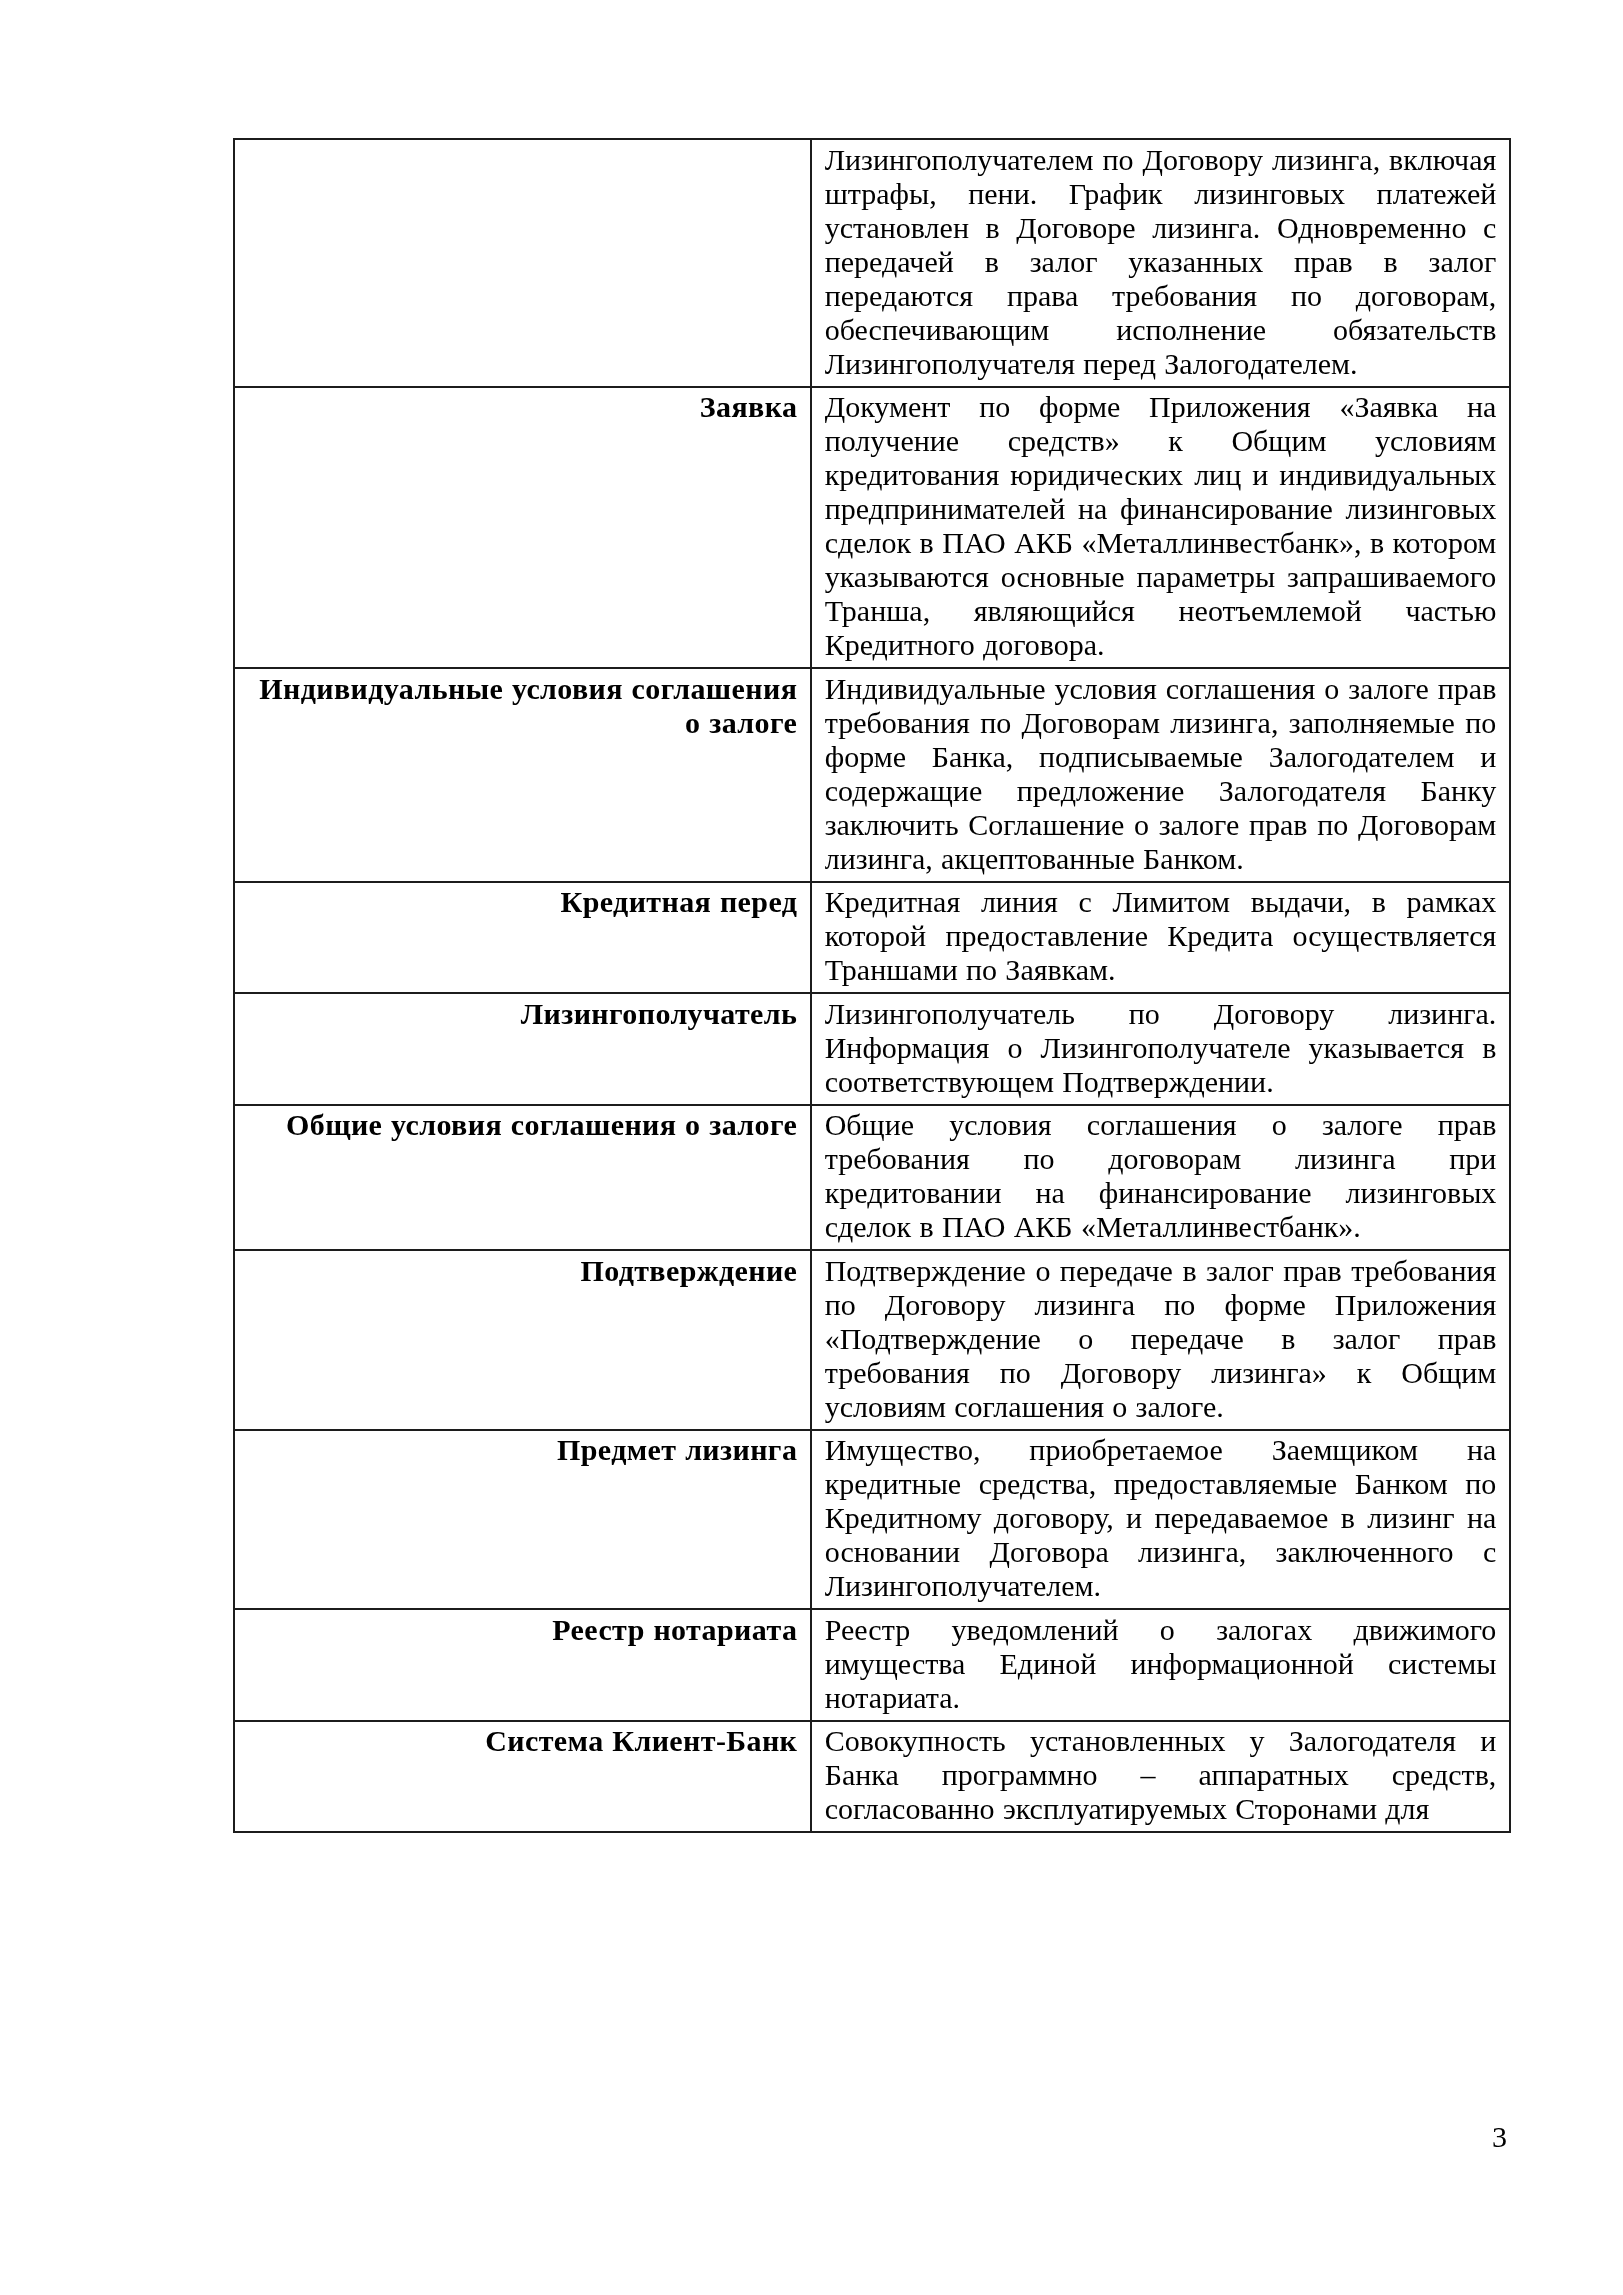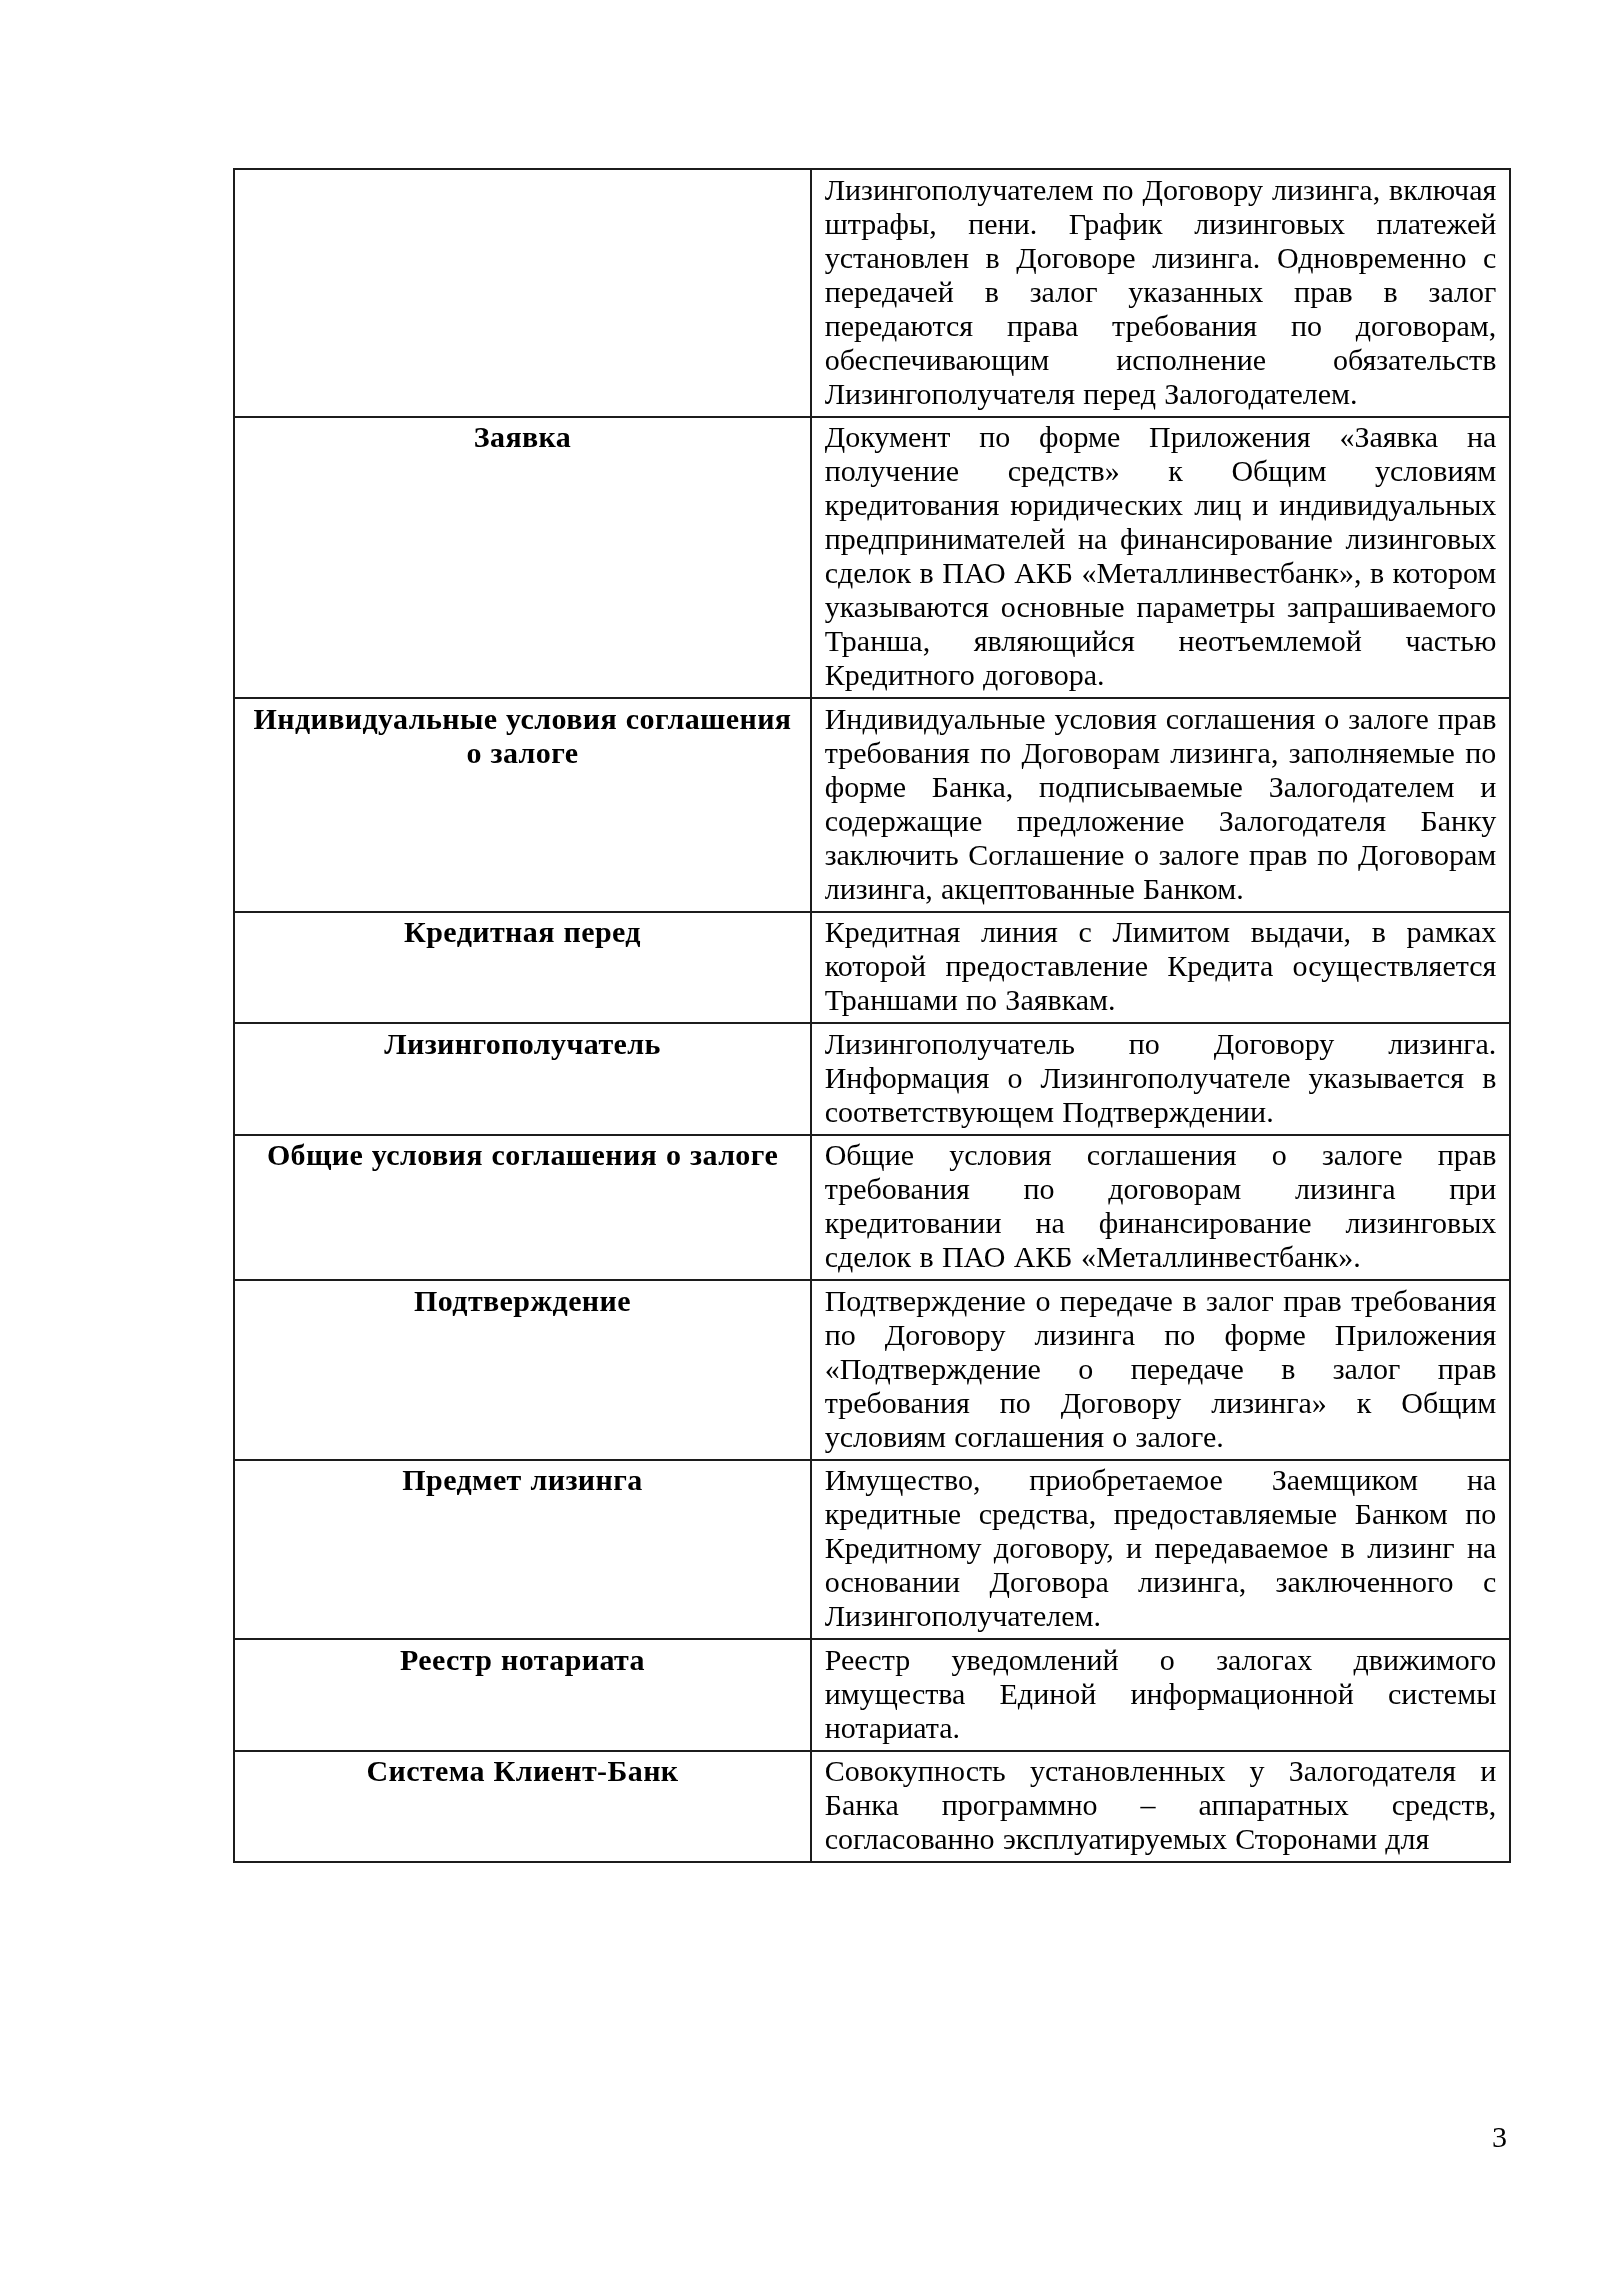--- a/index.html
+++ b/index.html
@@ -9,38 +9,38 @@
     width: 1623px;
     height: 2295px;
     background: #ffffff;
     font-family: "Liberation Serif", "DejaVu Serif", serif;
     color: #000000;
     overflow: hidden;
   }
   table.def-table {
     position: absolute;
     left: 233px;
-    top: 168px;
+    top: 138px;
     width: 1277px;
     border-collapse: collapse;
     table-layout: fixed;
   }
   col.col-term { width: 577px; }
   col.col-def  { width: 699px; }
   table.def-table td {
     border: 2.5px solid #1c1c1c;
     vertical-align: top;
     font-size: 30px;
     line-height: 34px;
     padding: 2.5px 12.7px 5px 12.7px;
     word-spacing: 0.8px;
   }
   td.term-cell {
     font-weight: bold;
-    text-align: center;
+    text-align: right;
     letter-spacing: 0.4px;
   }
   td.def-cell {
     text-align: justify;
     text-justify: inter-word;
   }
   .page-number {
     position: absolute;
     top: 2120px;
     right: 116px;

